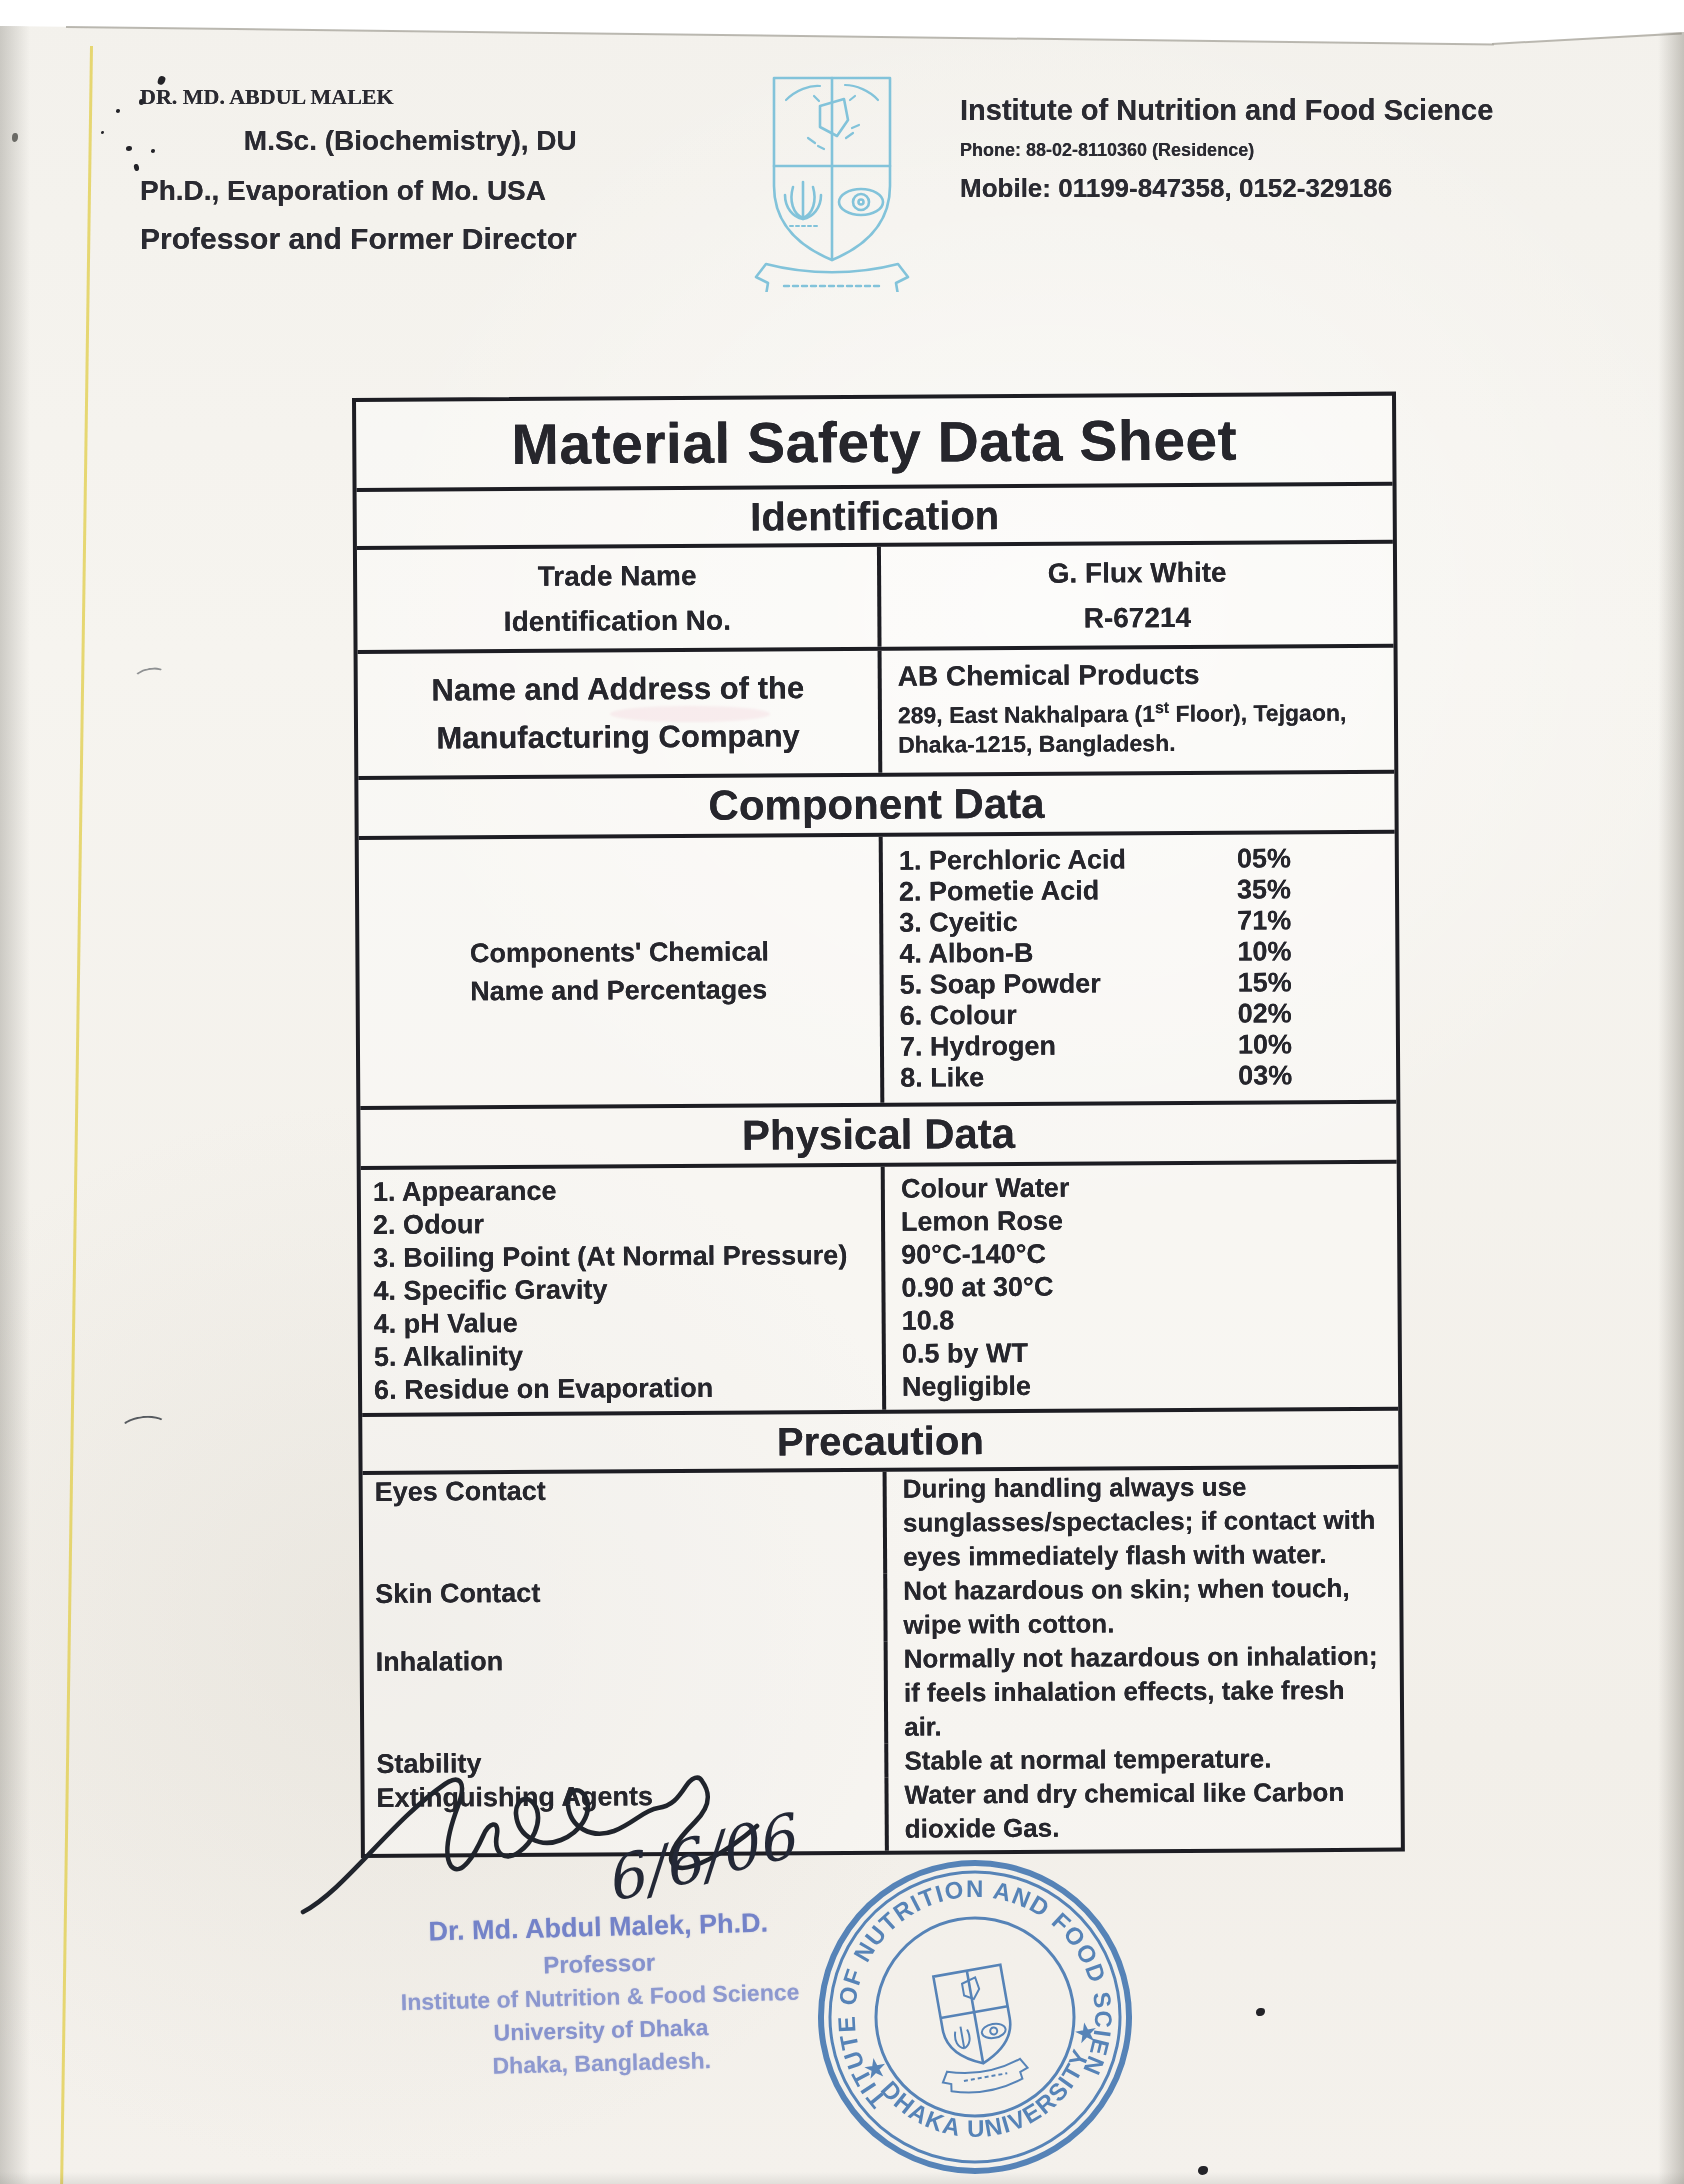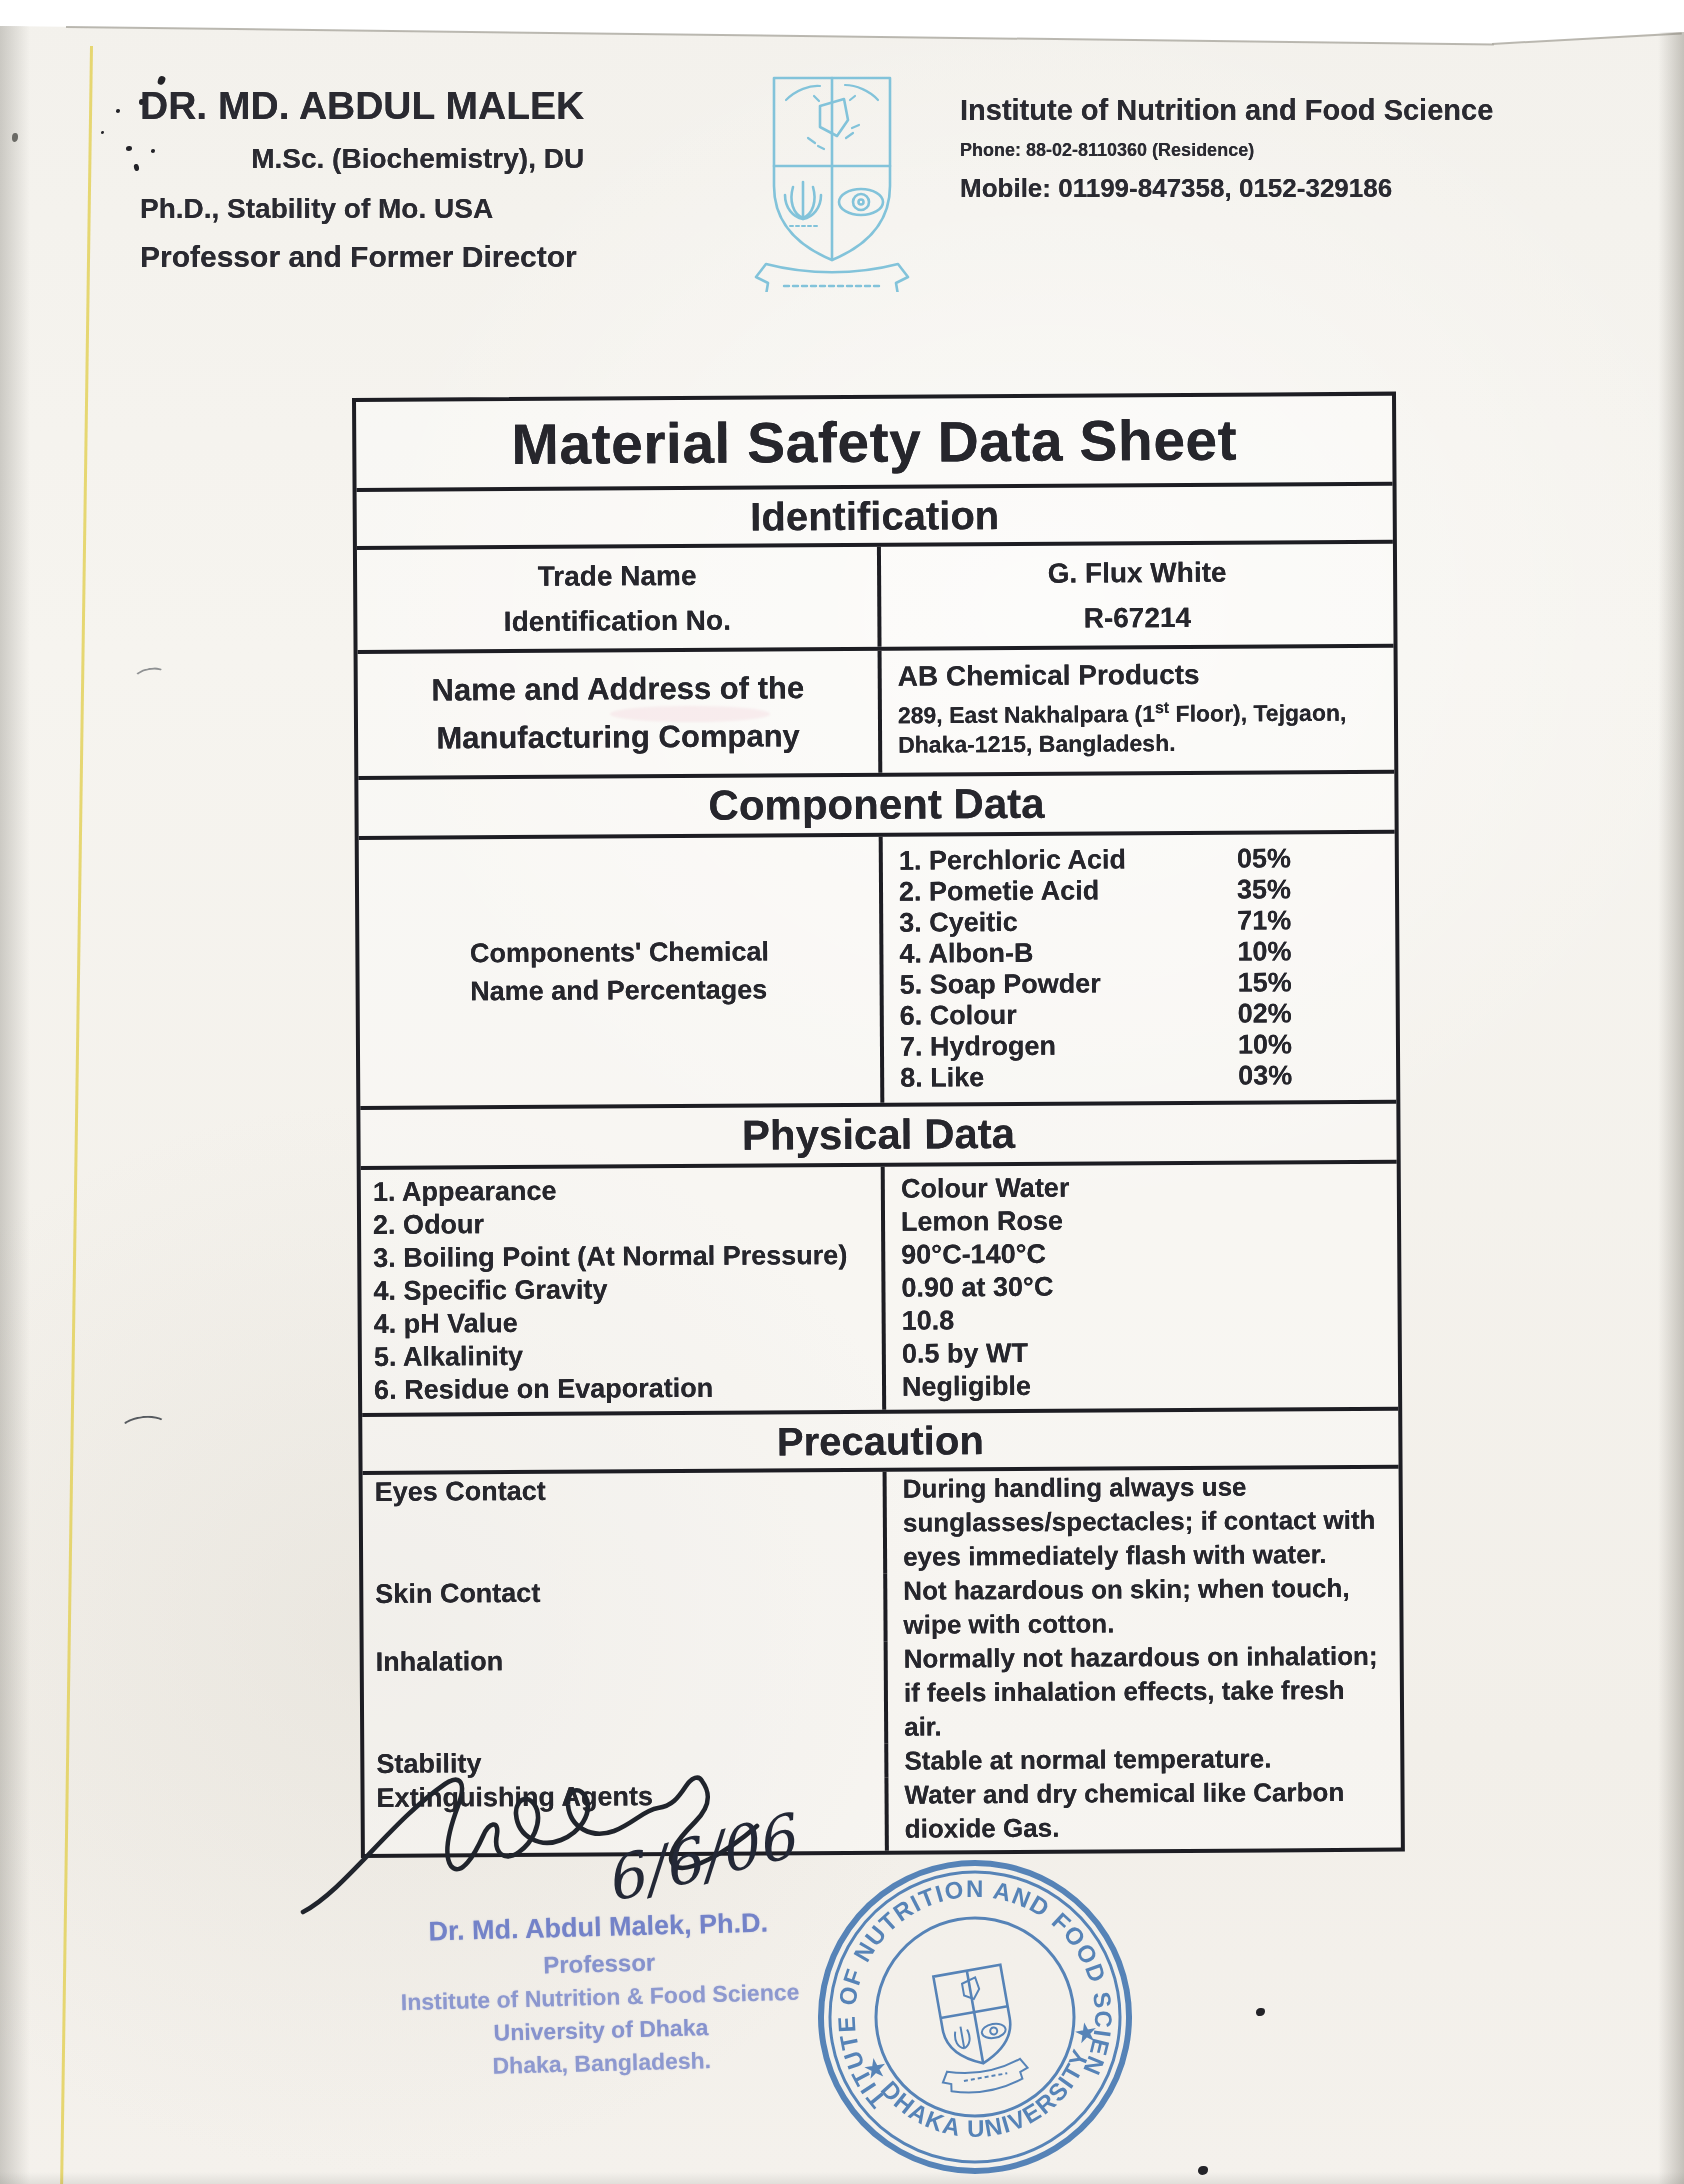--- a/index.html
+++ b/index.html
@@ -21,21 +21,21 @@
   .yellow-line{position:absolute;left:90px;top:46px;width:3px;height:2140px;
     background:#e2cf52;opacity:.8;transform:rotate(0.8deg);transform-origin:top left;}
   .speck{position:absolute;background:#232328;border-radius:50% 40% 55% 45%;}
   .pencil-arc{position:absolute;border:2px solid #3c4148;border-color:#3c4148 transparent transparent transparent;
     border-radius:50%;opacity:.85;}
   .smudge-pink{position:absolute;background:rgba(225,120,150,0.16);border-radius:50%;filter:blur(1px);}
 
   
   .lh{position:absolute;color:#2a2a31;font-weight:bold;text-shadow:0 0 0.6px rgba(35,35,45,.85);}
   .lh-doctor{left:140px;top:84px;}
-  .lh-doctor .l1{font-size:39px;margin-bottom:15px;}
+  .lh-doctor .l1{font-size:22px;margin-bottom:15px;font-family:Liberation Serif, serif;}
   .lh-doctor .l2{font-size:28px;margin-bottom:18px;text-align:right;}
   .lh-doctor .l3{font-size:28px;margin-bottom:15px;}
   .lh-doctor .l4{font-size:30px;}
   .lh-inst{left:960px;top:94px;}
   .lh-inst .l1{font-size:29px;margin-bottom:13px;}
   .lh-inst .l2{font-size:26px;margin-bottom:13px;}
   .lh-inst .l3{font-size:18px;margin-bottom:12px;}
   .lh-inst .l4{font-size:26px;}
   .crest{position:absolute;left:748px;top:66px;}
 
@@ -110,21 +110,21 @@
 <div class="speck" style="left:12px;top:133px;width:6px;height:9px;background:#6a6a66;"></div>
 <div class="speck" style="left:1256px;top:2008px;width:9px;height:8px;"></div>
 <div class="speck" style="left:1198px;top:2166px;width:10px;height:9px;"></div>
 <div class="pencil-arc" style="left:120px;top:1416px;width:44px;height:20px;transform:rotate(-6deg);"></div>
 <div class="pencil-arc" style="left:134px;top:668px;width:28px;height:12px;opacity:.55;transform:rotate(-10deg);"></div>
 <div class="smudge-pink" style="left:610px;top:706px;width:160px;height:16px;"></div>
 
 <div class="lh lh-doctor">
   <div class="l1">DR. MD. ABDUL MALEK</div>
   <div class="l2">M.Sc. (Biochemistry), DU</div>
-  <div class="l3">Ph.D., Stability of Mo. USA</div>
+  <div class="l3">Ph.D., Evaporation of Mo. USA</div>
   <div class="l4">Professor and Former Director</div>
 </div>
 
 <svg class="crest" width="168" height="226" viewBox="0 0 168 226">
   <g fill="none" stroke="#82c3da" stroke-width="2.6" stroke-linecap="round" stroke-linejoin="round">
     <path d="M 26,12 H 142 V 120 Q 142,170 84,194 Q 26,170 26,120 Z"></path>
     <path d="M 26,100 H 142"></path>
     <path d="M 84,12 V 194"></path>
     <path d="M 72,40 L 96,33 L 100,54 L 89,70 L 72,61 Z"></path>
     <path d="M 60,72 l 7,5 M 70,80 l 6,3 M 98,72 l 7,-5 M 104,62 l 7,-3 M 66,30 l 5,5 M 102,34 l 5,-4" stroke-width="2.2"></path>

